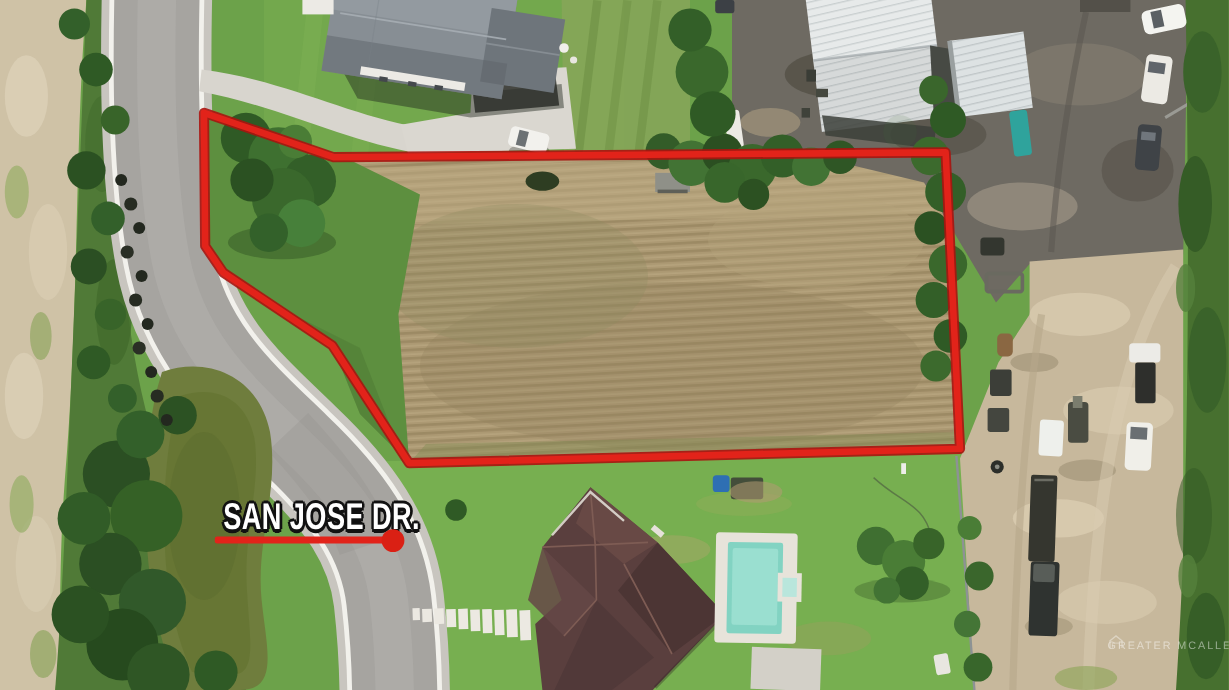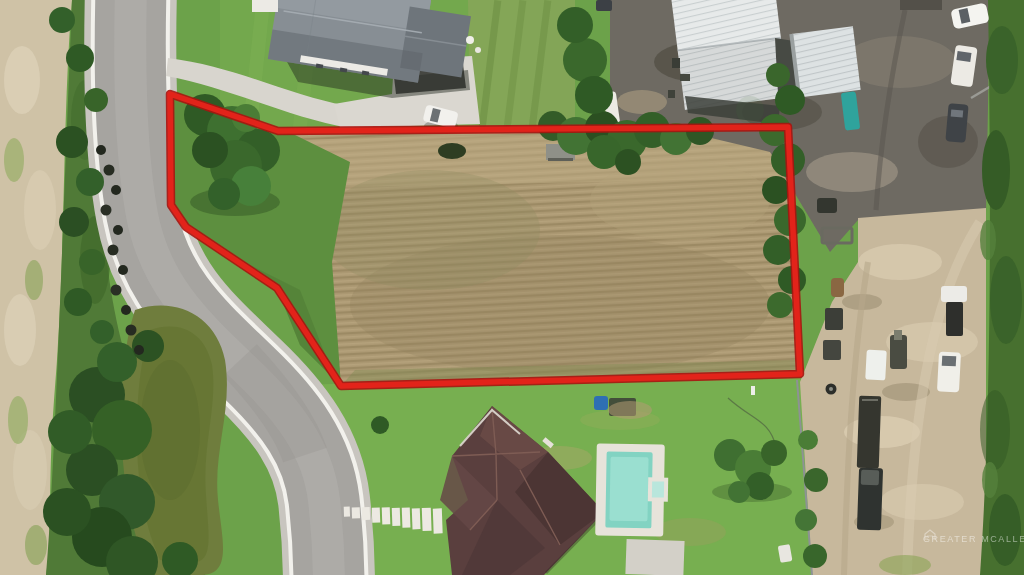--- a/index.html
+++ b/index.html
@@ -387,20 +387,25 @@
     </g>
     <circle cx="380" cy="425" r="9" fill="#2f5a25"></circle>
   </g>
 
   <g>
     <polygon points="170,94 278,131 788,127 800,374 341,386 277,288 186,227 171,205" fill="none" stroke="#a81410" stroke-width="8.5" stroke-linejoin="round" opacity=".9"></polygon>
     <polygon points="170,94 278,131 788,127 800,374 341,386 277,288 186,227 171,205" fill="none" stroke="#e2231a" stroke-width="5.5" stroke-linejoin="round"></polygon>
   </g>
 </svg>
 
+<div class="street-label">
+  <span class="street-text">SAN JOSE DR.</span>
+  <div class="street-underline"></div>
+  <div class="street-dot"></div>
+</div>
 
 <div class="watermark">
   <svg class="wm-logo" viewBox="0 0 14 13">
     <path d="M2,12 L2,6 L7,2 L12,6 L12,12" fill="none" stroke="rgba(255,255,255,.8)" stroke-width="1.2"></path>
     <path d="M4,12 L4,8 L10,8 L10,12" fill="none" stroke="rgba(255,255,255,.6)" stroke-width="1"></path>
   </svg>
   <span class="wm-text">GREATER MCALLEN</span>
 </div>
 </div>
 

